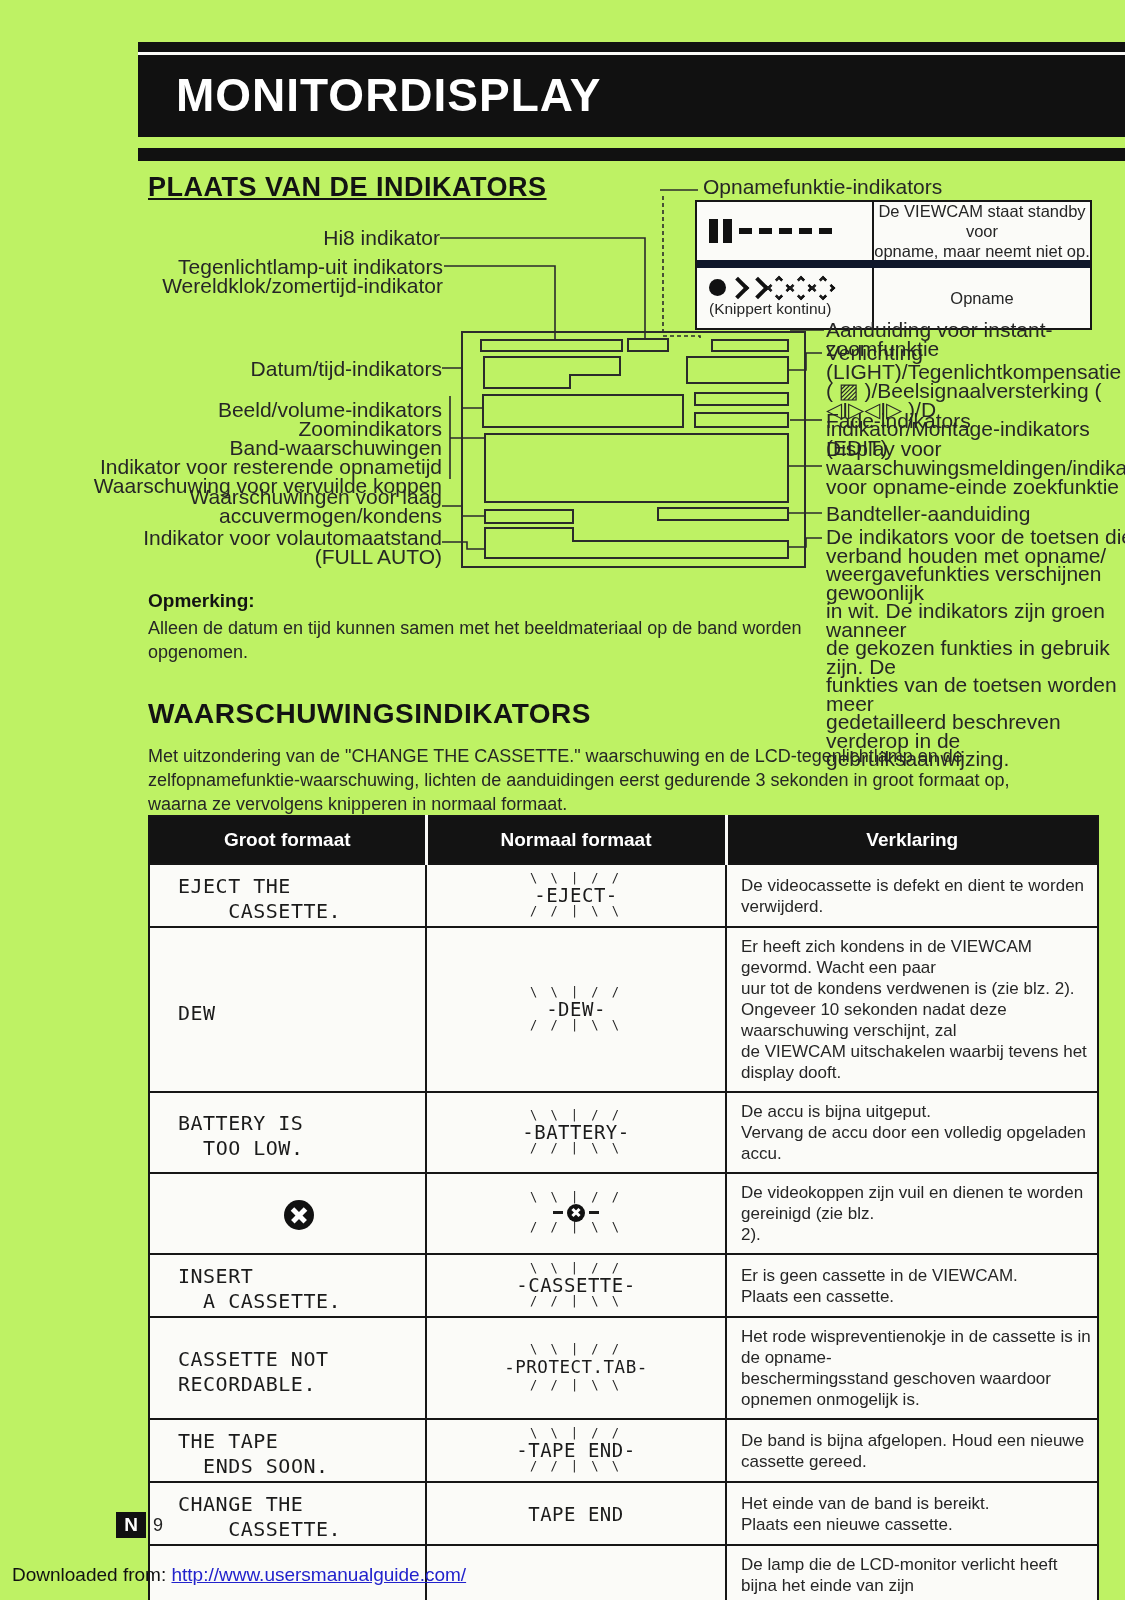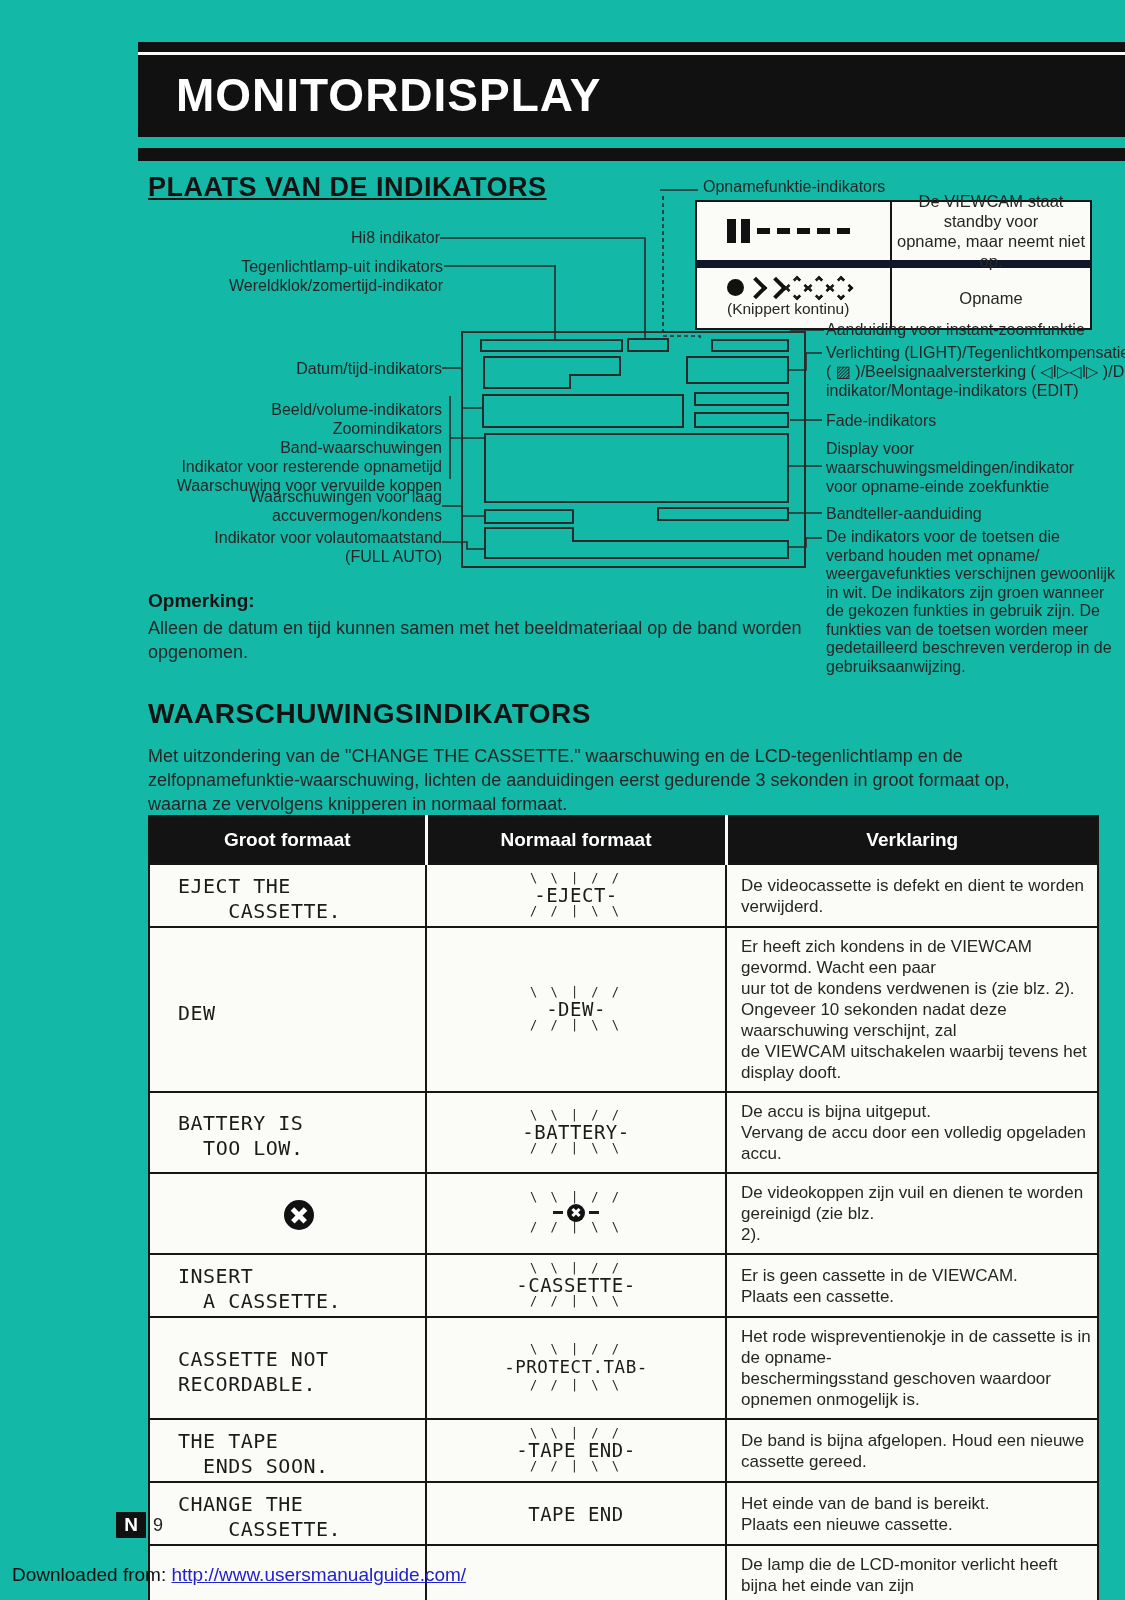--- a/index.html
+++ b/index.html
@@ -1,42 +1,42 @@
 <!DOCTYPE html>
 <html><head>
 <meta charset="utf-8">
 <style>
   html,body{margin:0;padding:0;background:#e8e8e6;}
   #page{
     position:relative;width:1125px;height:1600px;margin:0 auto;
-    background:#14b8a6;overflow:hidden;
+    background:#bef264;overflow:hidden;
     font-family:"Liberation Sans", sans-serif;color:#1f1f1f;
   }
   .abs{position:absolute;}
   .pre{white-space:pre-wrap;}
   
   .topbar{
     left:138px;top:42px;width:987px;height:95px;
     background:linear-gradient(#111 0 10px,#fbfbf8 10px 13px,#111 13px 100%);
   }
   .topbar-title{
     position:absolute;left:38px;top:26px;color:#fff;
     font-size:46px;font-weight:700;letter-spacing:1px;
   }
   .thinbar{left:138px;top:148px;width:987px;height:13px;background:#111;}
   
   .h-sec{font-weight:700;color:#131313;letter-spacing:.5px;}
   
-  .lbl{font-size:16px;line-height:19px;color:#262626;}
+  .lbl{font-size:21px;line-height:19px;color:#262626;}
   .lbl-r{text-align:right;}
   
   .mini{left:695px;top:200px;width:393px;border:2px solid #161616;background:#fbfbf8;}
   .mini-row{display:flex;border-bottom:8px solid #0f172a;height:58px;}
   .mini-row:last-child{border-bottom:none;height:60px;}
-  .mini-c1{width:163px;border-right:2px solid #161616;display:flex;flex-direction:column;justify-content:center;align-items:flex-start;padding-left:30px;}
+  .mini-c1{width:163px;border-right:2px solid #161616;display:flex;flex-direction:column;justify-content:center;align-items:flex-start;padding-left:12px;}
   .mini-c2{flex:1;display:flex;align-items:center;justify-content:center;text-align:center;font-size:16.5px;line-height:20px;color:#262626;}
   .pausebars{display:flex;align-items:center;gap:5px;}
   .pbar{width:9px;height:24px;background:#111;}
   .pdash{width:13px;height:6px;background:#111;margin-left:2px;}
   .recrow{display:flex;align-items:center;gap:6px;}
   .recdot{width:17px;height:17px;border-radius:50%;background:#111;}
   .chev{width:12px;height:12px;border-top:4px solid #111;border-right:4px solid #111;transform:rotate(45deg);margin-left:-2px;}
   .chev.dot{border-style:dashed;border-width:3px;}
   .knippert{font-size:15.5px;color:#262626;margin-top:3px;}
   

